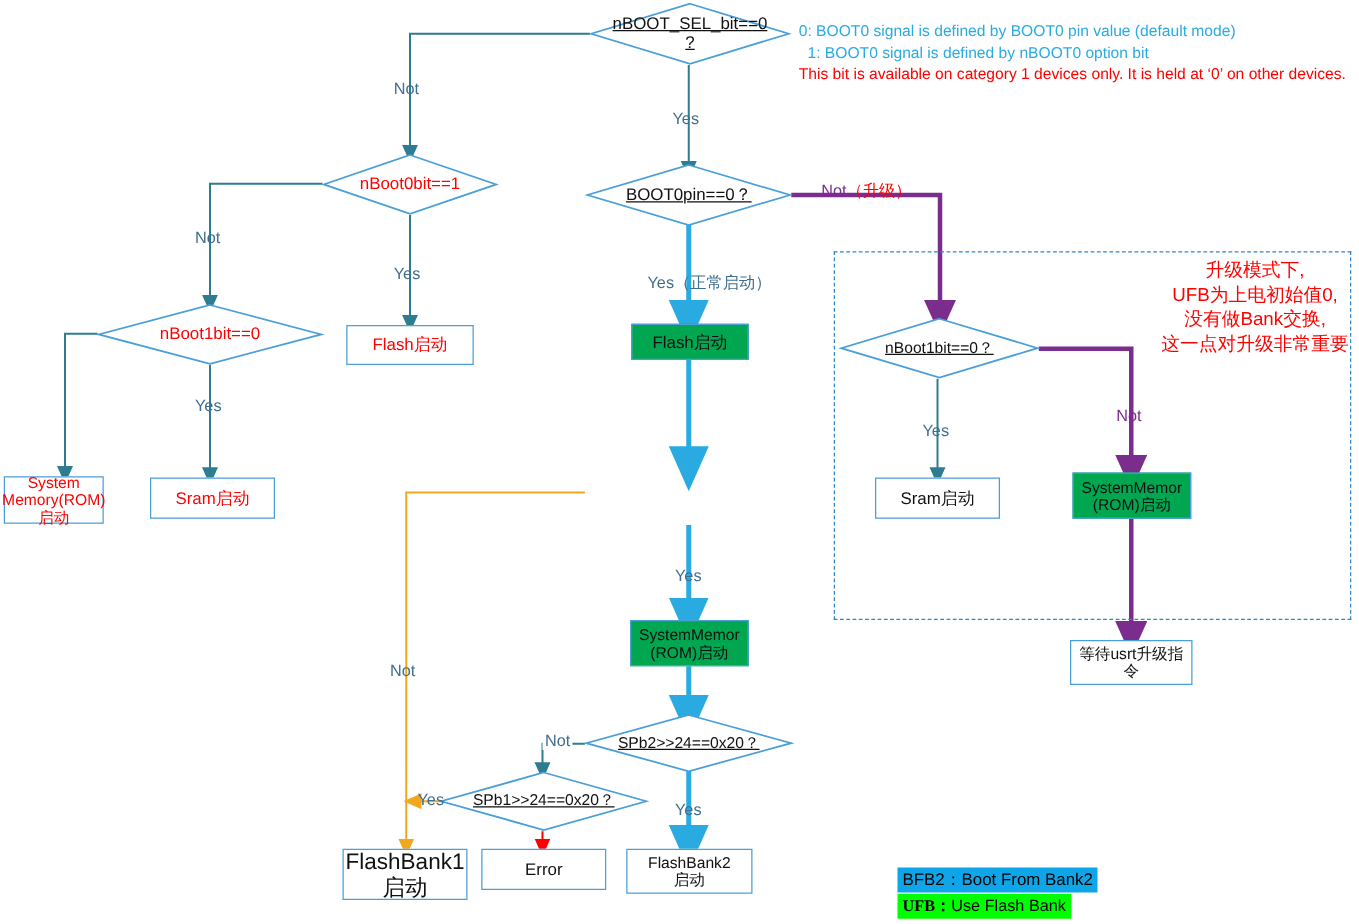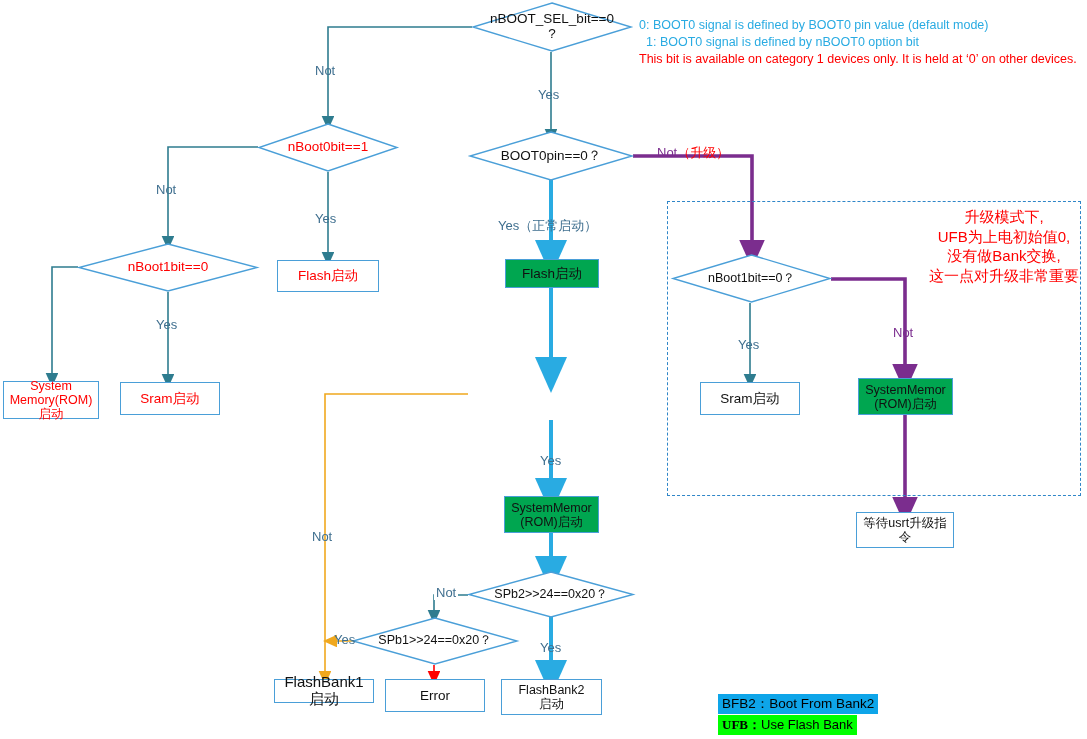--- a/index.html
+++ b/index.html
@@ -26,21 +26,21 @@
   
   .dia{position:absolute;}
   .dia svg{position:absolute;left:0;top:0;overflow:visible;}
   .dia .lbl{
     position:absolute;left:0;top:0;width:100%;height:100%;
     display:flex;align-items:center;justify-content:center;
     text-align:center;line-height:1.1;font-size:13.5px;
     pointer-events:none;white-space:nowrap;
   }
   .lbl.red{color:#ff0000;}
-  .lbl.black{color:#111111;}
+  .lbl.black{color:#111111;text-decoration:underline;}
 
   
   .elbl{position:absolute;font-size:13px;color:#3f6f8f;white-space:nowrap;}
   .elbl.purple{color:#7b2d8e;}
   .elbl.purple .cn{color:#ff0000;}
 
   
   .note{position:absolute;white-space:pre;line-height:1.22;}
   .note.cyan{color:#29abe2;font-size:12.5px;}
   .note.red{color:#ff0000;font-size:12.5px;}
@@ -189,60 +189,60 @@
 
   <div class="dia" style="left:352px;top:617px;width:166px;height:48px;">
     <svg width="166" height="48" viewBox="0 0 166 48">
         <polygon points="83,1 165,24 83,47 1,24" fill="#ffffff" stroke="#4a9fd8" stroke-width="1.4"></polygon>
       </svg>
     <div class="lbl black" style="font-size:12.5px;">
         <span>SPb1&gt;&gt;24==0x20？</span>
       </div>
   </div>
 
-  <div class="node rect wrap" style="left:3px;top:381px;width:96px;height:38px;font-size:12.5px;white-space:pre-line;">System
+  <div class="node rect wrap" style="left:3px;top:381px;width:80px;height:38px;font-size:12.5px;white-space:pre-line;">System
 Memory(ROM)
 启动</div>
 
   <div class="node rect" style="left:120px;top:382px;width:100px;height:33px;">Sram启动</div>
 
   <div class="node rect" style="left:277px;top:260px;width:102px;height:32px;">Flash启动</div>
 
   <div class="node rect green" style="left:505px;top:259px;width:94px;height:29px;">Flash启动</div>
 
   <div class="node rect black" style="left:700px;top:382px;width:100px;height:33px;">Sram启动</div>
 
   <div class="node rect green wrap" style="left:858px;top:378px;width:95px;height:37px;font-size:12.5px;white-space:pre-line;">SystemMemor
 (ROM)启动</div>
 
   <div class="node rect green wrap" style="left:504px;top:496px;width:95px;height:37px;font-size:12.5px;white-space:pre-line;">SystemMemor
 (ROM)启动</div>
 
   <div class="node rect black wrap" style="left:856px;top:512px;width:98px;height:36px;font-size:12.5px;white-space:pre-line;">等待usrt升级指
 令</div>
 
-  <div class="node rect black wrap" style="left:274px;top:679px;width:100px;height:24px;font-size:15px;white-space:pre-line;">FlashBank1
+  <div class="node rect black wrap" style="left:274px;top:679px;width:100px;height:41px;font-size:18px;white-space:pre-line;">FlashBank1
 启动</div>
 
   <div class="node rect black" style="left:385px;top:679px;width:100px;height:33px;">Error</div>
 
   <div class="node rect black wrap" style="left:501px;top:679px;width:101px;height:36px;font-size:12.5px;white-space:pre-line;">FlashBank2
 启动</div>
 
   <div class="elbl" style="left:315px;top:63px;">Not</div>
   <div class="elbl" style="left:538px;top:87px;">Yes</div>
 
   <div class="elbl" style="left:156px;top:182px;">Not</div>
   <div class="elbl" style="left:315px;top:211px;">Yes</div>
 
   <div class="elbl" style="left:156px;top:317px;">Yes</div>
 
   <div class="elbl purple" style="left:657px;top:144px;"><span>Not</span><span class="cn">（升级）</span></div>
 
-  <div class="elbl" style="left:498px;top:217px;"><span>Yes</span><span>（正常启动）</span></div>
+  <div class="elbl" style="left:518px;top:217px;"><span>Yes</span><span>（正常启动）</span></div>
 
   <div class="elbl" style="left:738px;top:337px;">Yes</div>
   <div class="elbl purple" style="left:893px;top:325px;">Not</div>
 
   <div class="elbl" style="left:540px;top:453px;">Yes</div>
   <div class="elbl" style="left:312px;top:529px;">Not</div>
 
   <div class="elbl" style="left:434px;top:585px;background:#fff;padding:0 2px;">Not</div>
   <div class="elbl" style="left:334px;top:632px;">Yes</div>
   <div class="elbl" style="left:540px;top:640px;">Yes</div>

